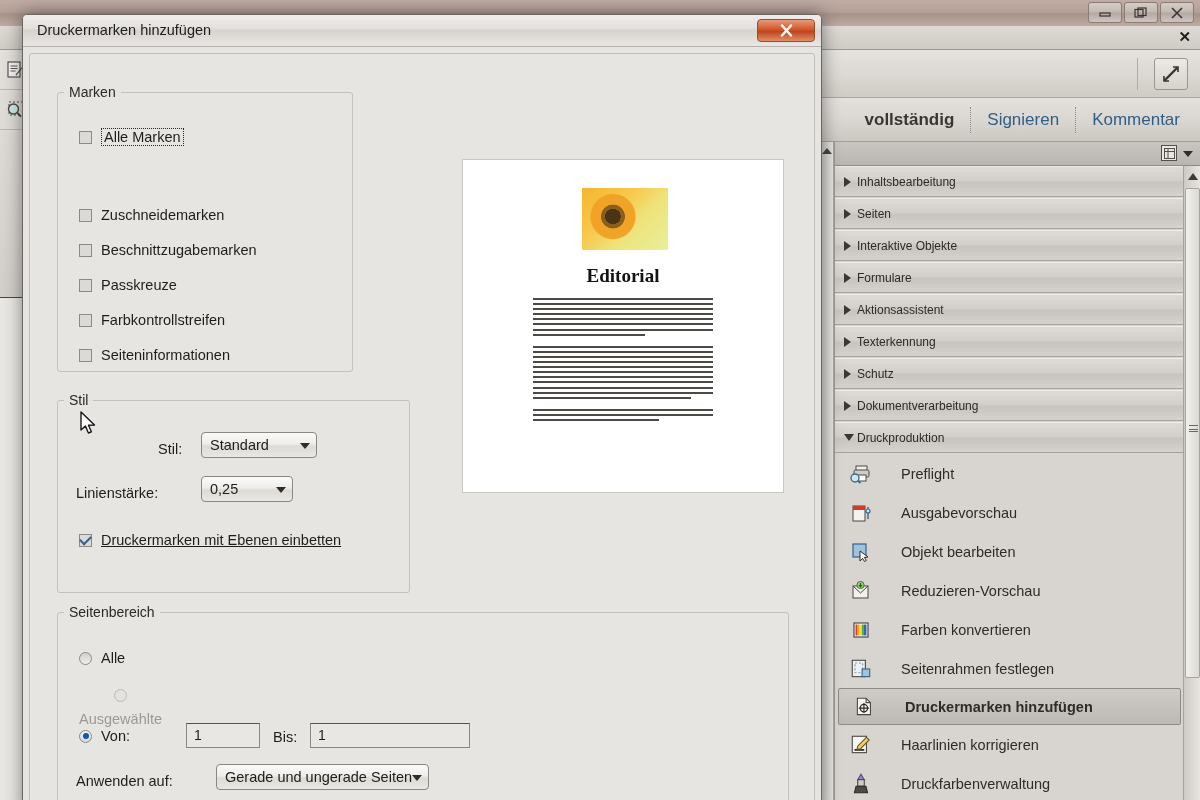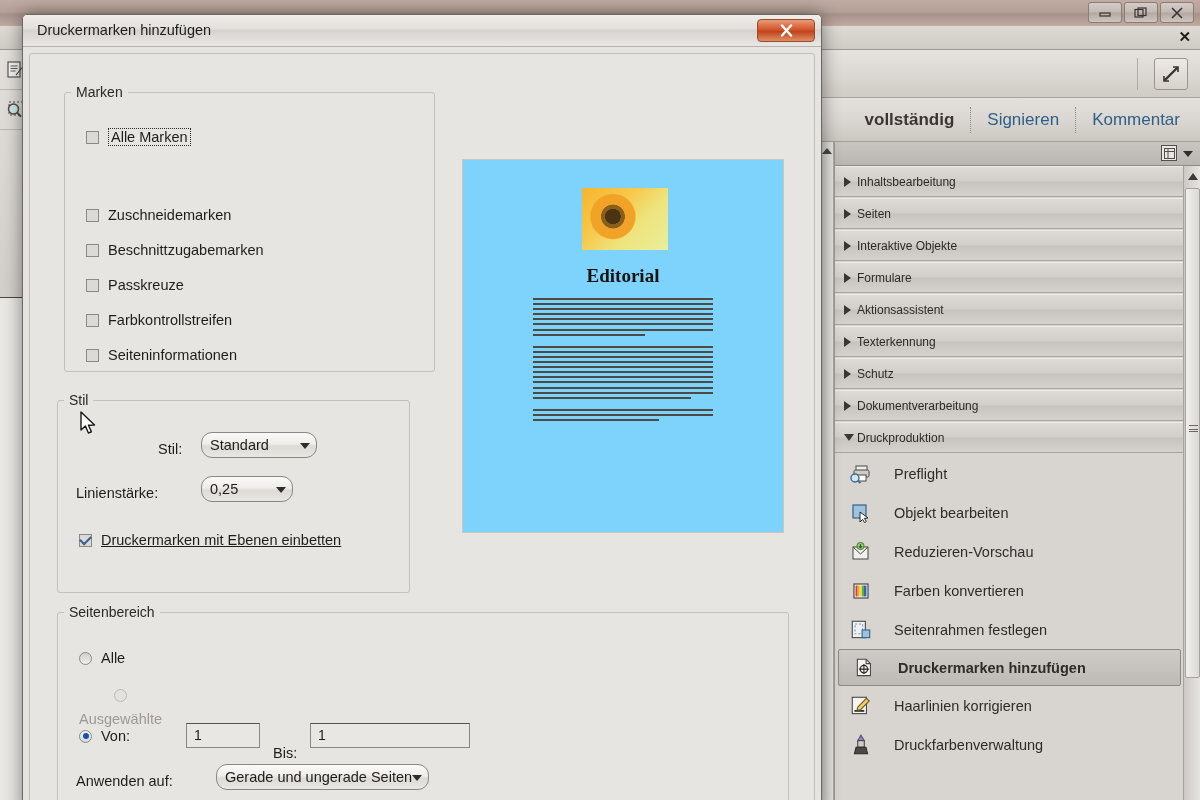--- a/index.html
+++ b/index.html
@@ -108,21 +108,21 @@
     border-top:1px solid #eeece9; border-bottom:1px solid #a6a29d;
     display:flex; align-items:center; padding-left:22px;
     font-size:12px; font-weight:normal; color:#2c2a27;
     position:relative;
   }
   .tri{ position:absolute; left:9px; width:0;height:0; }
   .tri.closed{ border-top:5px solid transparent;border-bottom:5px solid transparent;border-left:7px solid #3a3734; }
   .tri.open{ border-left:5px solid transparent;border-right:5px solid transparent;border-top:7px solid #3a3734; }
 
   .tool-item{
-    height:39px; display:flex; align-items:center; gap:21px; padding-left:14px;
+    height:39px; display:flex; align-items:center; gap:28px; padding-left:14px;
     font-size:14.5px; color:#2e2b28; position:relative;
   }
   .tool-item.selected{
     background:linear-gradient(180deg,#cfccc7,#bdbab5);
     border:1px solid #8d8984; border-radius:2px;
     margin:0 3px; height:37px;
   }
   .tool-item.selected .ti-label{ font-weight:bold; }
   .ti-icon{ width:24px; height:24px; flex:0 0 24px; display:flex; align-items:center; justify-content:center; }
 
@@ -201,21 +201,21 @@
     border-left:2px solid #3a5f8f; border-bottom:2px solid #3a5f8f;
     transform:rotate(-45deg) translate(1px,-1px);
   }
   .focusring{ border:1px dotted #2b2926; padding:0 2px; }
 
   .lbl{ font-size:14.5px; color:#1f1d1b; }
   .lbl.dim{ color:#9d9893; }
 
   .combo{
     height:26px; background:linear-gradient(180deg,#fafafa 0%,#eeedea 45%,#dedbd6 55%,#e9e7e3 100%);
-    border:1px solid #8b8782; border-radius:11px;
+    border:1px solid #8b8782; border-radius:4px;
     display:flex; align-items:center; position:relative;
     font-size:14.5px; color:#1f1d1b; padding-left:8px;
   }
   .combo .cb-arrow{
     position:absolute; right:6px; top:10px; width:0;height:0;
     border-left:5px solid transparent;border-right:5px solid transparent;border-top:6px solid #2f2c29;
   }
 
   .txtfield{
     height:25px; background:#e9e7e3;
@@ -228,22 +228,22 @@
     width:13px;height:13px;flex:0 0 13px; border-radius:50%;
     background:linear-gradient(180deg,#d2cfcb,#efeeec); border:1px solid #8d8984;
     display:flex;align-items:center;justify-content:center;
   }
   .rdo.on{ background:linear-gradient(180deg,#eef3f8,#cfd9e4); }
   .rdo.on:after{ content:""; width:6px;height:6px;border-radius:50%; background:#19539c; }
   .rdo.dis{ border-color:#bdb9b4; background:#e4e2df; }
 
   
   .preview{
-    position:absolute; left:432px; top:105px; width:322px; height:374px;
-    background:#7dd3fc; border:1px solid #cac6c1;
+    position:absolute; left:432px; top:105px; width:322px; height:334px;
+    background:#ffffff; border:1px solid #cac6c1;
   }
   .pv-img{
     position:absolute; left:119px; top:28px; width:86px; height:62px;
     background:
       radial-gradient(circle at 36% 46%, #4a3415 0 12%, #8a5f1c 12% 18%, rgba(0,0,0,0) 19%),
       radial-gradient(circle at 36% 46%, #f0a326 0 34%, rgba(240,163,38,0) 36%),
       linear-gradient(135deg,#f6b52e 0%,#f8c74a 35%,#eee37c 62%,#e9ef9a 100%);
   }
   .pv-title{
     position:absolute; left:0; right:0; top:105px; text-align:center;
@@ -387,20 +387,31 @@
               <rect x="6" y="2" width="11" height="5" fill="#f0eee9" stroke="#4b4845" stroke-width="1"></rect>
               <rect x="4" y="6" width="15" height="7" rx="1.5" fill="#cfcdc8" stroke="#4b4845" stroke-width="1"></rect>
               <rect x="7" y="11" width="9" height="6" fill="#fff" stroke="#4b4845" stroke-width="1"></rect>
               <circle cx="5" cy="14" r="4" fill="#cfe7ea" stroke="#3b6a8e" stroke-width="1.4"></circle>
               <path d="M7.8 16.6 L10.5 19" stroke="#3b6a8e" stroke-width="1.8"></path>
             </svg>
         </span>
         <span class="ti-label">Preflight</span>
       </div>
 
+      <div class="tool-item">
+        <span class="ti-icon">
+          <svg width="22" height="20" viewBox="0 0 22 20">
+              <rect x="3" y="3" width="12" height="15" fill="#f3f2ef" stroke="#4b4845" stroke-width="1"></rect>
+              <rect x="3" y="3" width="12" height="4" fill="#cf3c2c"></rect>
+              <path d="M18 4v12" stroke="#3b6a8e" stroke-width="1.4"></path>
+              <circle cx="18" cy="8" r="2" fill="#cfe7ea" stroke="#3b6a8e" stroke-width="1.2"></circle>
+            </svg>
+        </span>
+        <span class="ti-label">Ausgabevorschau</span>
+      </div>
 
       <div class="tool-item">
         <span class="ti-icon">
           <svg width="22" height="20" viewBox="0 0 22 20">
               <rect x="3" y="2" width="13" height="13" fill="#9fc3dd" stroke="#35618a" stroke-width="1.2"></rect>
               <path d="M10 9 L10 19 L12.6 16.4 L14.6 19.6 L16.4 18.4 L14.3 15.4 L18 15 Z" fill="#fff" stroke="#2b2926" stroke-width="1"></path>
             </svg>
         </span>
         <span class="ti-label">Objekt bearbeiten</span>
       </div>
@@ -482,21 +493,21 @@
       <span class="dlg-title">Druckermarken hinzufügen</span>
       <div class="dlg-close">
         <svg width="15" height="13" viewBox="0 0 15 13">
             <path d="M3 1.5 L12 11.5 M12 1.5 L3 11.5" stroke="#fff" stroke-width="2.4" fill="none" stroke-linecap="round"></path>
           </svg>
       </div>
     </div>
 
     <div class="dlg-body">
 
-      <fieldset class="grp" style="left:34px; top:30px; width:371px; height:288px;">
+      <fieldset class="grp" style="left:27px; top:30px; width:296px; height:288px;">
         <legend>Marken</legend>
 
         <div class="cb-row" style="position:absolute; left:21px; top:28px;">
           <span class="cbx"></span>
           <span class="focusring">Alle Marken</span>
         </div>
 
         <div class="cb-row" style="position:absolute; left:21px; top:107px;">
           <span class="cbx"></span>
           <span>Zuschneidemarken</span>
@@ -583,21 +594,21 @@
           <span class="rdo dis"></span>
           <span class="lbl dim">Ausgewählte</span>
         </div>
 
         <div class="radio-row" style="position:absolute; left:21px; top:108px;">
           <span class="rdo on"></span>
           <span class="lbl">Von:</span>
         </div>
         <div class="txtfield" style="position:absolute; left:128px; top:103px; width:74px;">1</div>
 
-        <span class="lbl" style="position:absolute; left:215px; top:109px;margin-top:16px;">Bis:</span>
+        <span class="lbl" style="position:absolute; left:215px; top:109px;">Bis:</span>
         <div class="txtfield" style="position:absolute; left:252px; top:103px; width:160px;">1</div>
 
         <span class="lbl" style="position:absolute; left:18px; top:153px;">Anwenden auf:</span>
         <div class="combo" style="position:absolute; left:158px; top:144px; width:213px;">
           <span>Gerade und ungerade Seiten</span>
           <span class="cb-arrow"></span>
         </div>
       </fieldset>
 
     </div>

